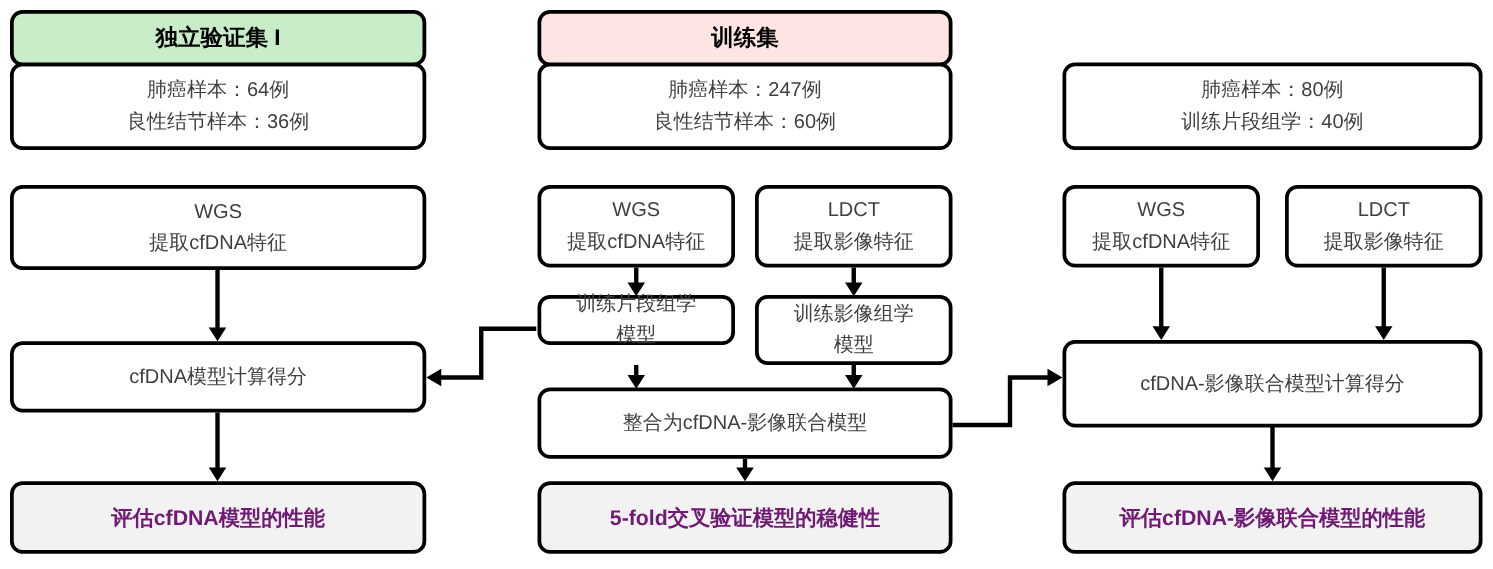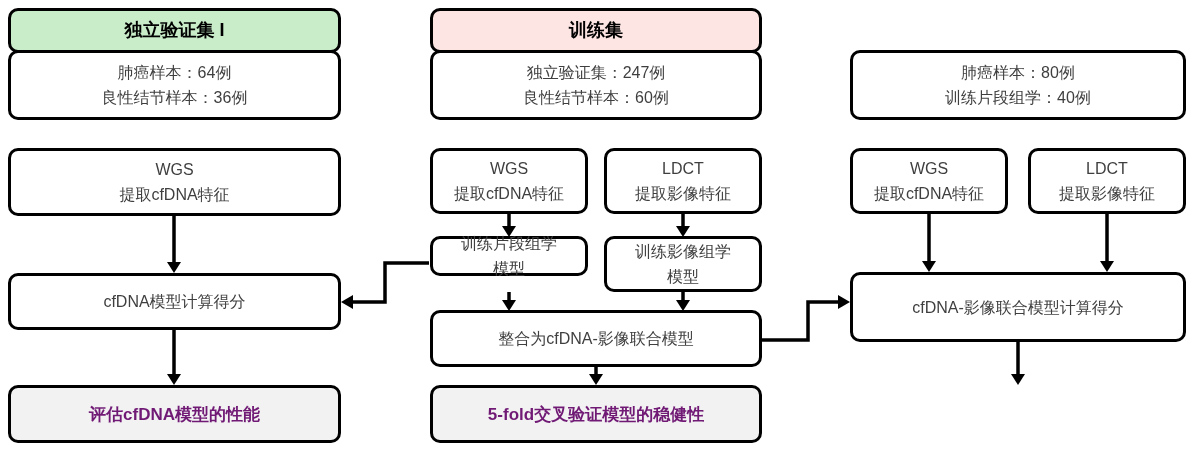--- a/index.html
+++ b/index.html
@@ -108,21 +108,21 @@
     <span class="ln">cfDNA模型计算得分</span>
   </div>
   <div class="box result" style="left:8px;top:385px;width:333px;height:58px">
     <span class="ln">评估cfDNA模型的性能</span>
   </div>
 
   <div class="box header pink" style="left:430px;top:8px;width:332px;height:45px">
     <span class="ln">训练集</span>
   </div>
   <div class="box" style="left:430px;top:50px;width:332px;height:70px">
-    <span class="ln">独立验证集：247例</span>
+    <span class="ln">肺癌样本：247例</span>
     <span class="ln">良性结节样本：60例</span>
   </div>
   <div class="box" style="left:430px;top:148px;width:158px;height:66px">
     <span class="ln">WGS</span>
     <span class="ln">提取cfDNA特征</span>
   </div>
   <div class="box" style="left:604px;top:148px;width:158px;height:66px">
     <span class="ln">LDCT</span>
     <span class="ln">提取影像特征</span>
   </div>
@@ -149,14 +149,17 @@
     <span class="ln">WGS</span>
     <span class="ln">提取cfDNA特征</span>
   </div>
   <div class="box" style="left:1028px;top:148px;width:158px;height:66px">
     <span class="ln">LDCT</span>
     <span class="ln">提取影像特征</span>
   </div>
   <div class="box" style="left:850px;top:272px;width:336px;height:70px">
     <span class="ln">cfDNA-影像联合模型计算得分</span>
   </div>
+  <div class="box result" style="left:850px;top:385px;width:336px;height:58px">
+    <span class="ln">评估cfDNA-影像联合模型的性能</span>
+  </div>
 
 </div>
 
 </body></html>

